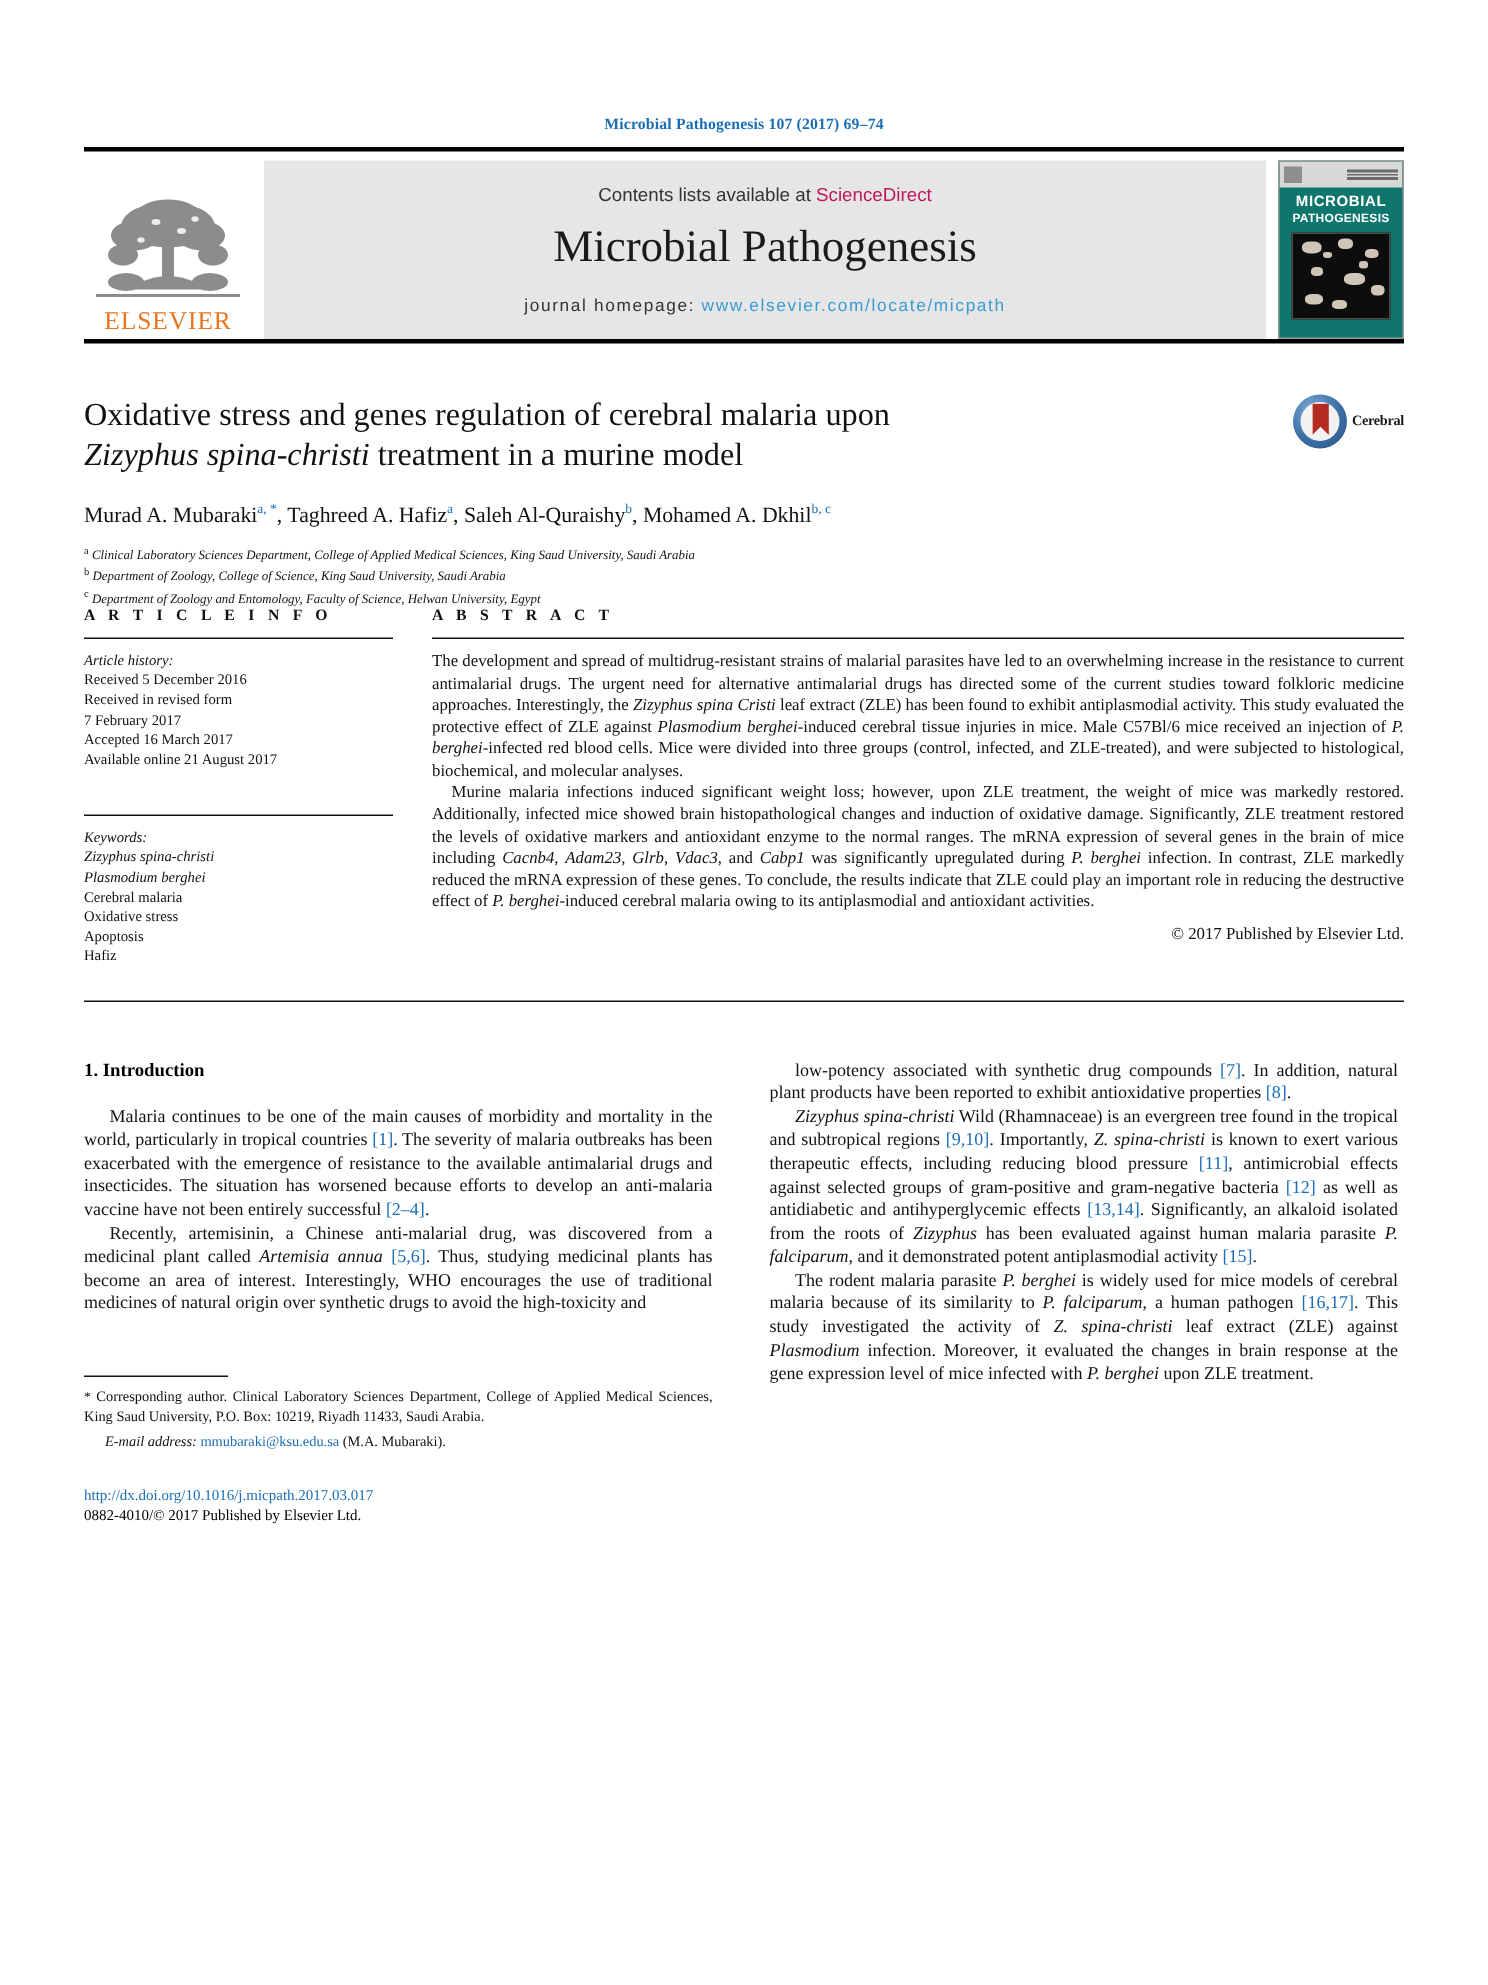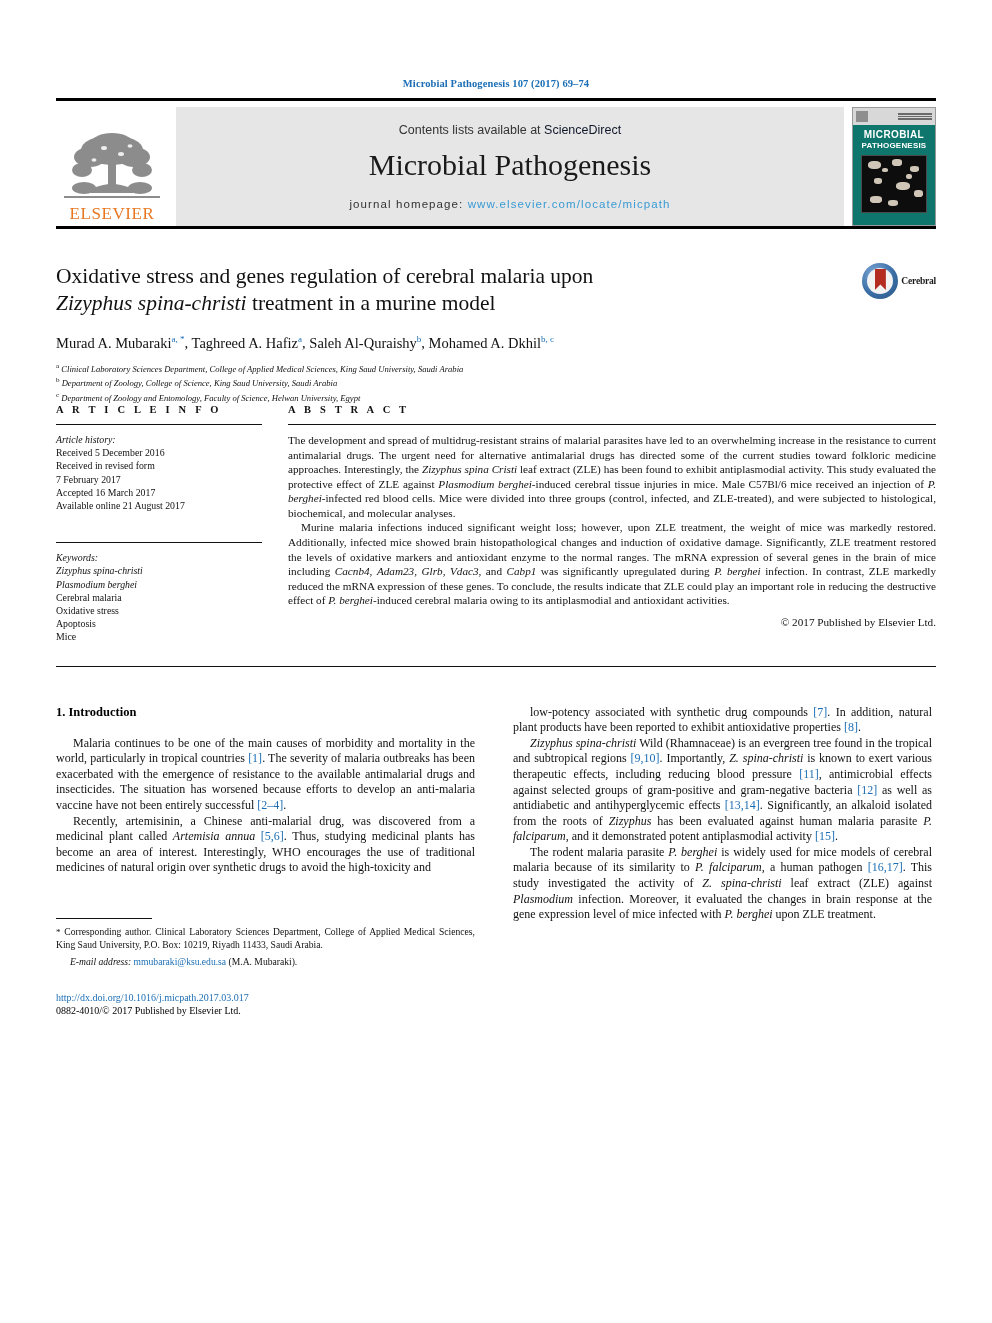--- a/index.html
+++ b/index.html
@@ -76,21 +76,21 @@
     margin: 0 8px;
     box-sizing: border-box;
   }
   .contents-line {
     font-family: "Liberation Sans", sans-serif;
     font-size: 12.5px;
     color: #333;
     margin-bottom: 13px;
   }
   .contents-line .sd {
-    color: #0f172a;
+    color: #be185d;
     margin-top: 10px;
   }
   .journal-title {
     font-family: "Liberation Serif", serif;
     font-size: 30px;
     color: #1a1a1a;
     line-height: 1;
     margin-bottom: 18px;
   }
   .homepage-line {
@@ -414,21 +414,21 @@
       <div class="kw-block">
         <div class="hr-sec"></div>
         <div class="info-text">
           <div class="kw-title">Keywords:</div>
           <div id="keyword-items">
               <div class="kw-italic">Zizyphus spina-christi</div>
               <div class="kw-italic">Plasmodium berghei</div>
               <div class="">Cerebral malaria</div>
               <div class="">Oxidative stress</div>
               <div class="">Apoptosis</div>
-              <div class="">Mice</div>
+              <div class="">Hafiz</div>
             </div>
         </div>
       </div>
     </div>
 
     <div class="abstract-col">
       <div class="sec-label">A B S T R A C T</div>
       <div class="hr-sec"></div>
       <div class="abstract-body">
         <p>The development and spread of multidrug-resistant strains of malarial parasites have led to an overwhelming increase in the resistance to current antimalarial drugs. The urgent need for alternative antimalarial drugs has directed some of the current studies toward folkloric medicine approaches. Interestingly, the <em>Zizyphus spina Cristi</em> leaf extract (ZLE) has been found to exhibit antiplasmodial activity. This study evaluated the protective effect of ZLE against <em>Plasmodium berghei</em>-induced cerebral tissue injuries in mice. Male C57Bl/6 mice received an injection of <em>P. berghei</em>-infected red blood cells. Mice were divided into three groups (control, infected, and ZLE-treated), and were subjected to histological, biochemical, and molecular analyses.</p>

